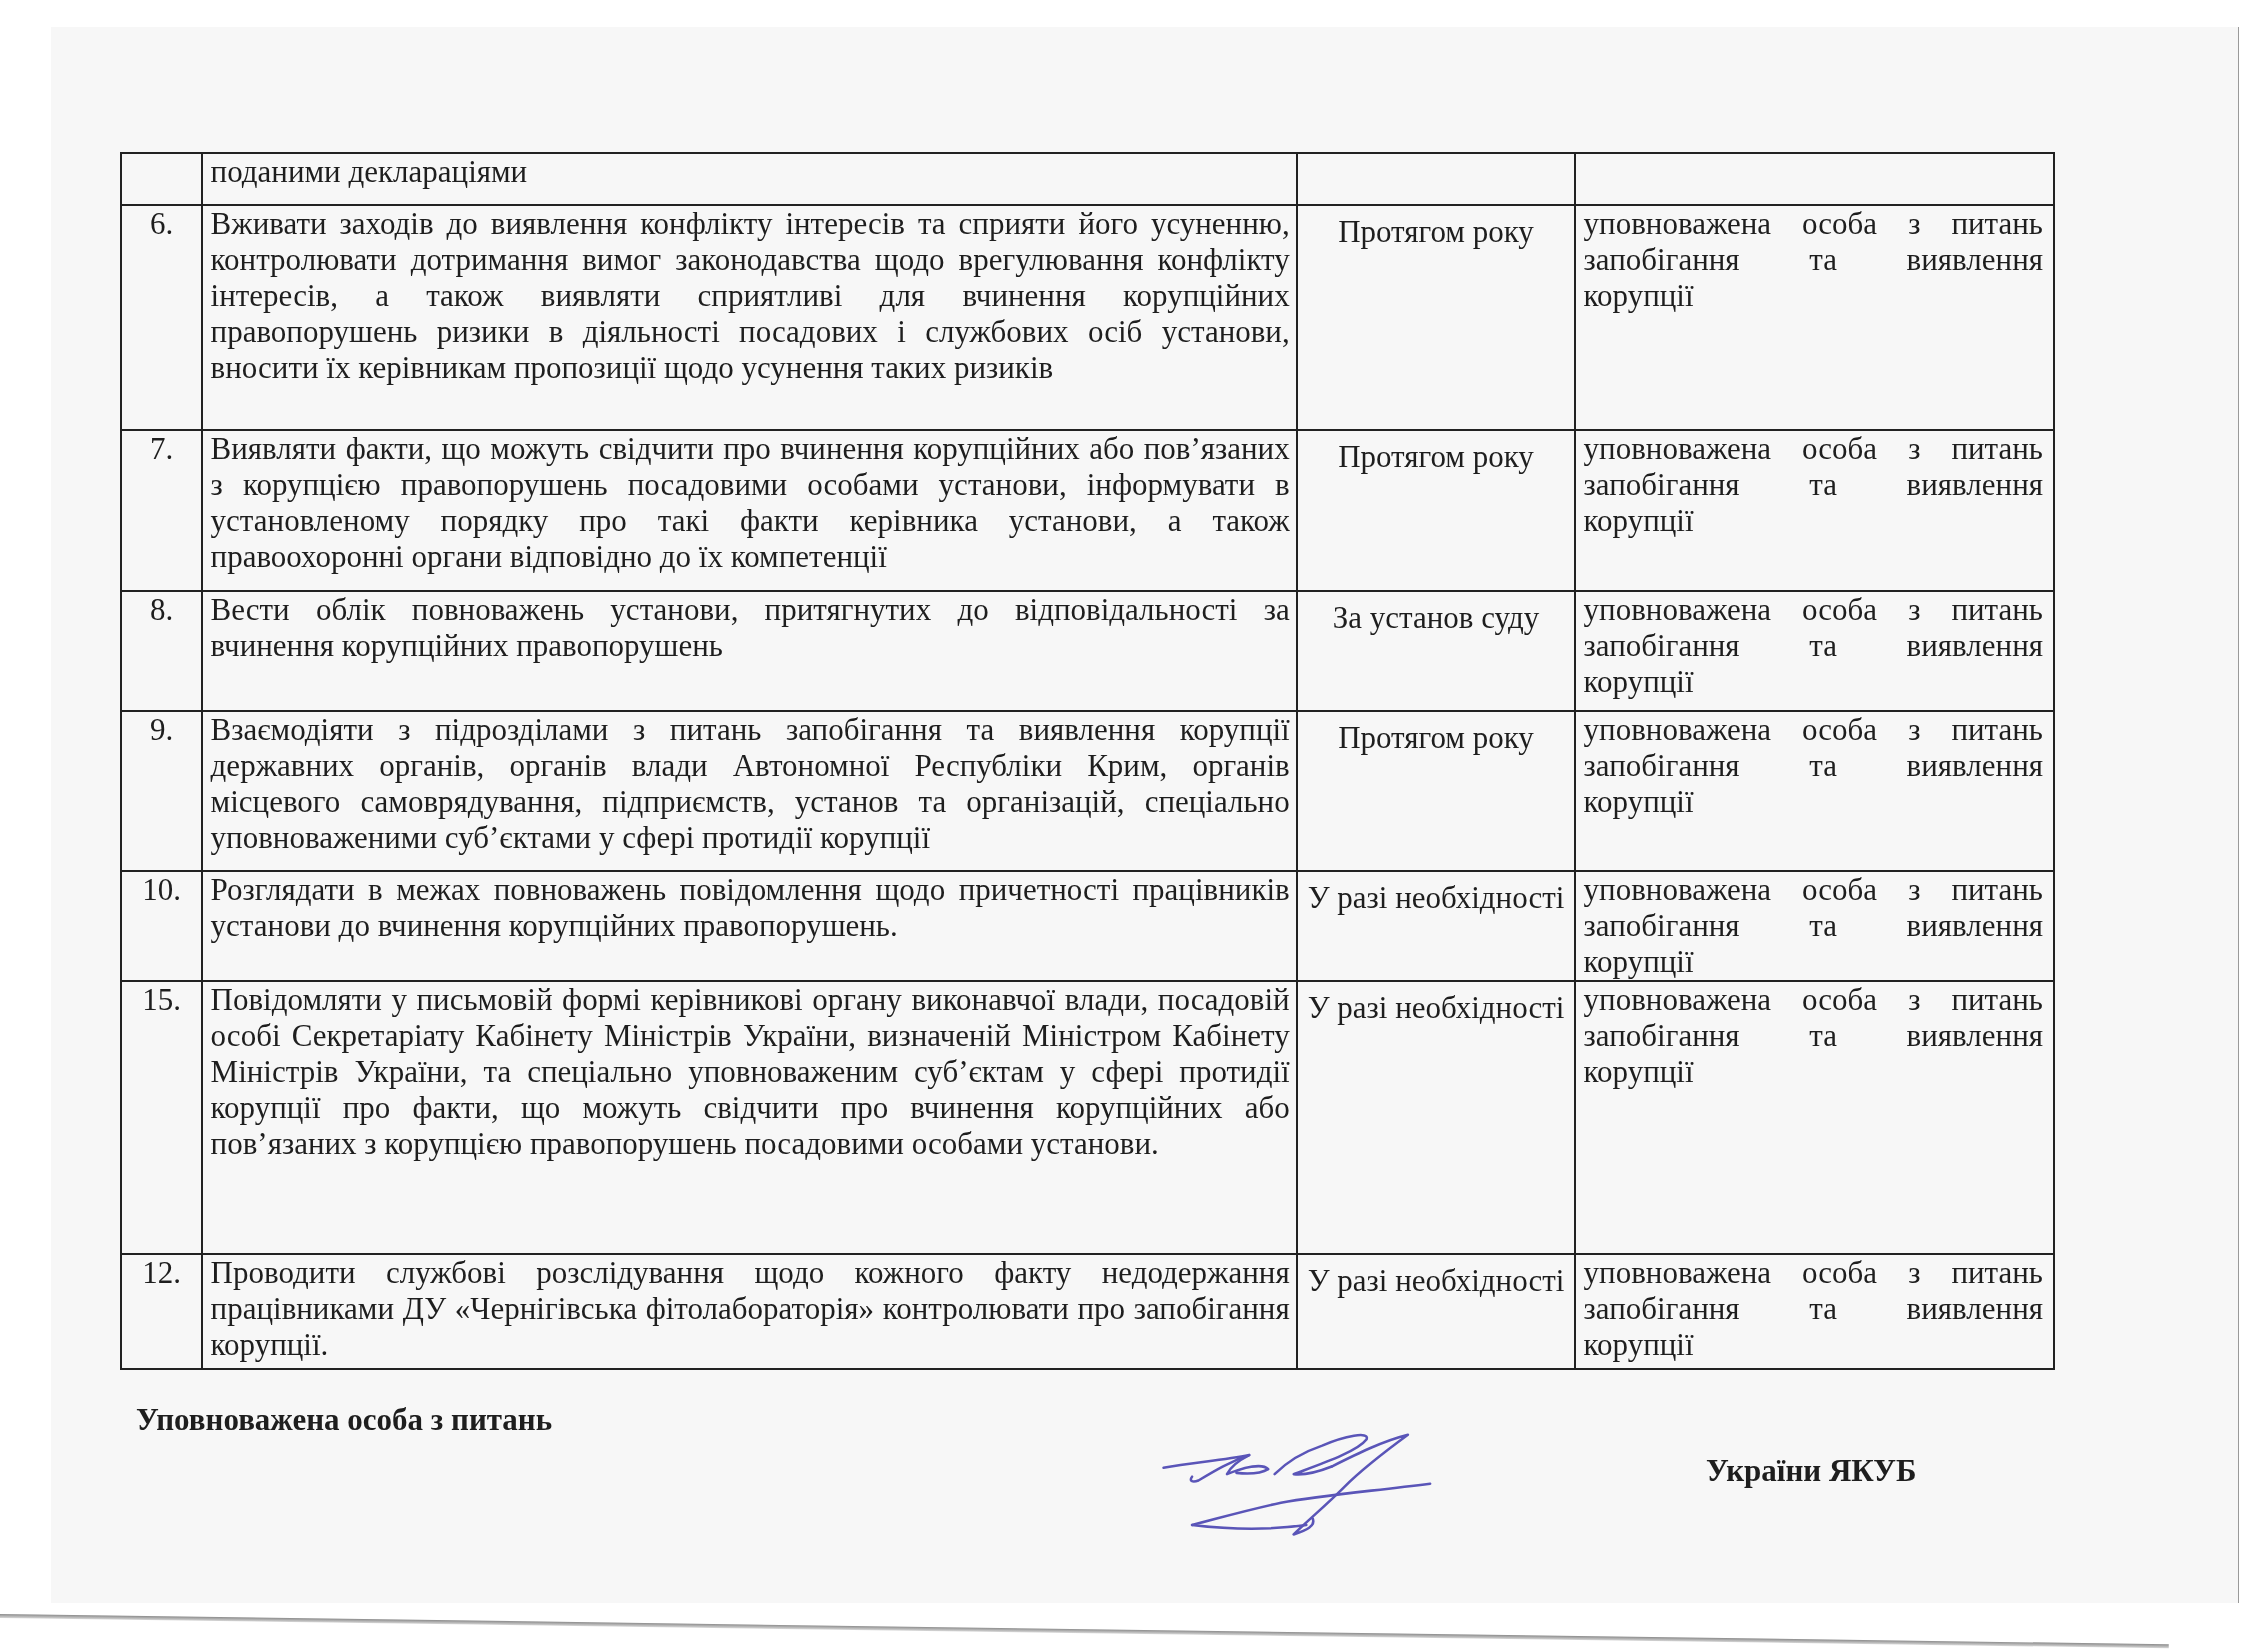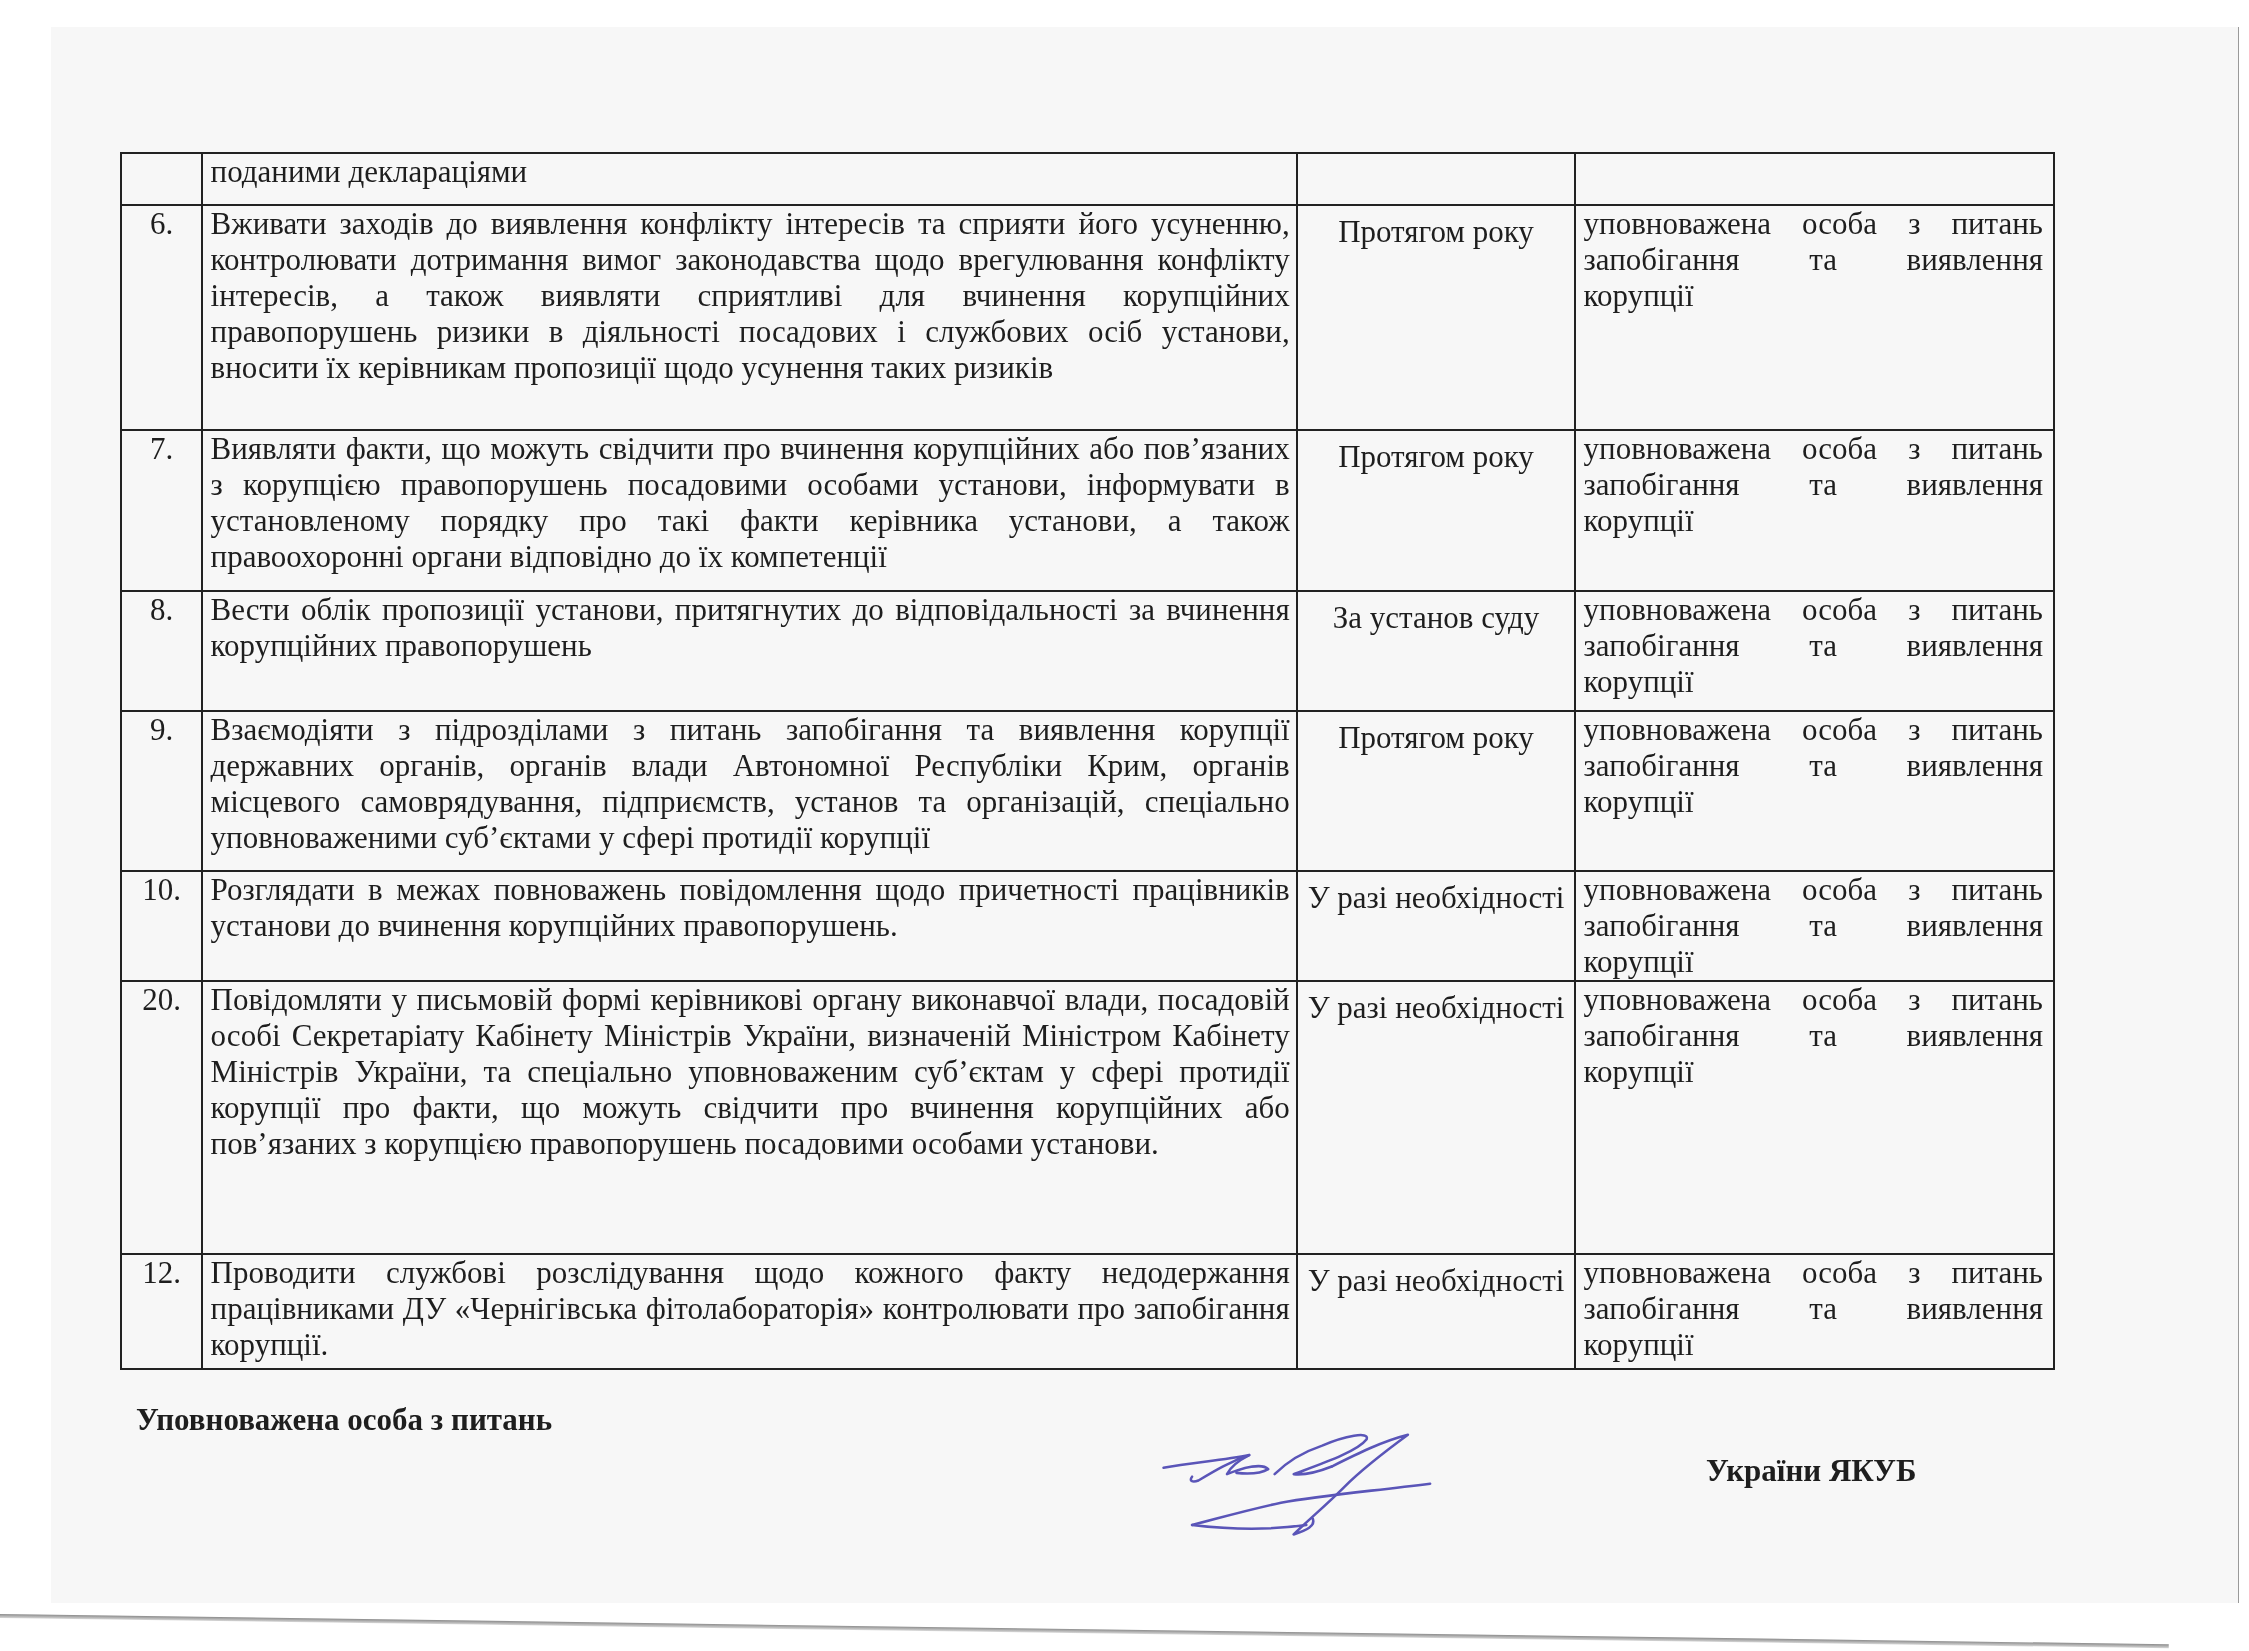--- a/index.html
+++ b/index.html
@@ -84,21 +84,21 @@
         <td class="action">Виявляти факти, що можуть свідчити про вчинення корупційних або пов’язаних з корупцією правопорушень посадовими особами установи, інформувати в установленому порядку про такі факти керівника установи, а також правоохоронні органи відповідно до їх компетенції</td>
         <td class="term">Протягом року</td>
         <td class="resp">
           <span class="ln">уповноважена особа з питань</span>
           <span class="ln">запобігання та виявлення</span>
           <span class="ln last">корупції</span>
         </td>
       </tr>
       <tr style="height: 120px;">
         <td class="num">8.</td>
-        <td class="action">Вести облік пропозиції установи, притягнутих до відповідальності за вчинення корупційних правопорушень</td>
+        <td class="action">Вести облік повноважень установи, притягнутих до відповідальності за вчинення корупційних правопорушень</td>
         <td class="term">За установ суду</td>
         <td class="resp">
           <span class="ln">уповноважена особа з питань</span>
           <span class="ln">запобігання та виявлення</span>
           <span class="ln last">корупції</span>
         </td>
       </tr>
       <tr style="height: 160px;">
         <td class="num">9.</td>
         <td class="action">Взаємодіяти з підрозділами з питань запобігання та виявлення корупції державних органів, органів влади Автономної Республіки Крим, органів місцевого самоврядування, підприємств, установ та організацій, спеціально уповноваженими суб’єктами у сфері протидії корупції</td>
@@ -113,21 +113,21 @@
         <td class="num">10.</td>
         <td class="action">Розглядати в межах повноважень повідомлення щодо причетності працівників установи до вчинення корупційних правопорушень.</td>
         <td class="term">У разі необхідності</td>
         <td class="resp">
           <span class="ln">уповноважена особа з питань</span>
           <span class="ln">запобігання та виявлення</span>
           <span class="ln last">корупції</span>
         </td>
       </tr>
       <tr style="height: 273px;">
-        <td class="num">20.</td>
+        <td class="num">15.</td>
         <td class="action">Повідомляти у письмовій формі керівникові органу виконавчої влади, посадовій особі Секретаріату Кабінету Міністрів України, визначеній Міністром Кабінету Міністрів України, та спеціально уповноваженим суб’єктам у сфері протидії корупції про факти, що можуть свідчити про вчинення корупційних або пов’язаних з корупцією правопорушень посадовими особами установи.</td>
         <td class="term">У разі необхідності</td>
         <td class="resp">
           <span class="ln">уповноважена особа з питань</span>
           <span class="ln">запобігання та виявлення</span>
           <span class="ln last">корупції</span>
         </td>
       </tr>
       <tr style="height: 115px;">
         <td class="num">12.</td>

